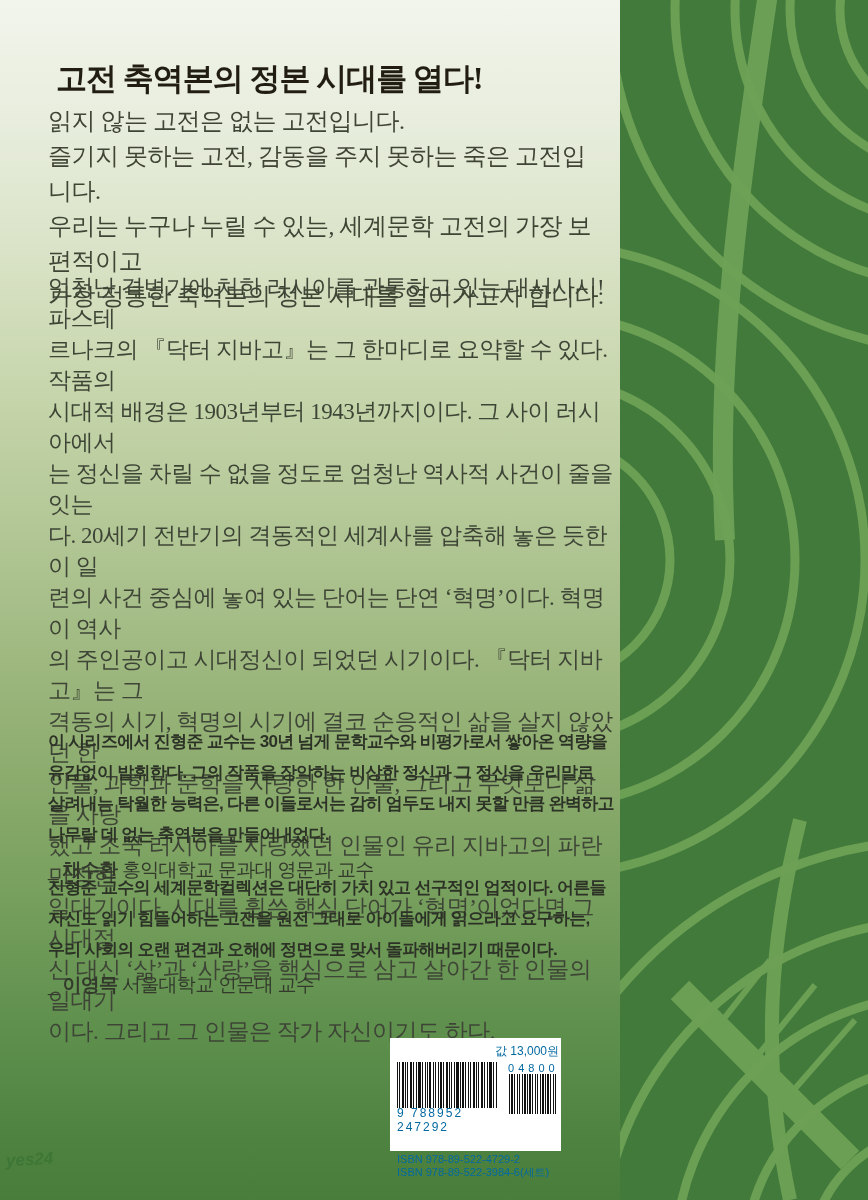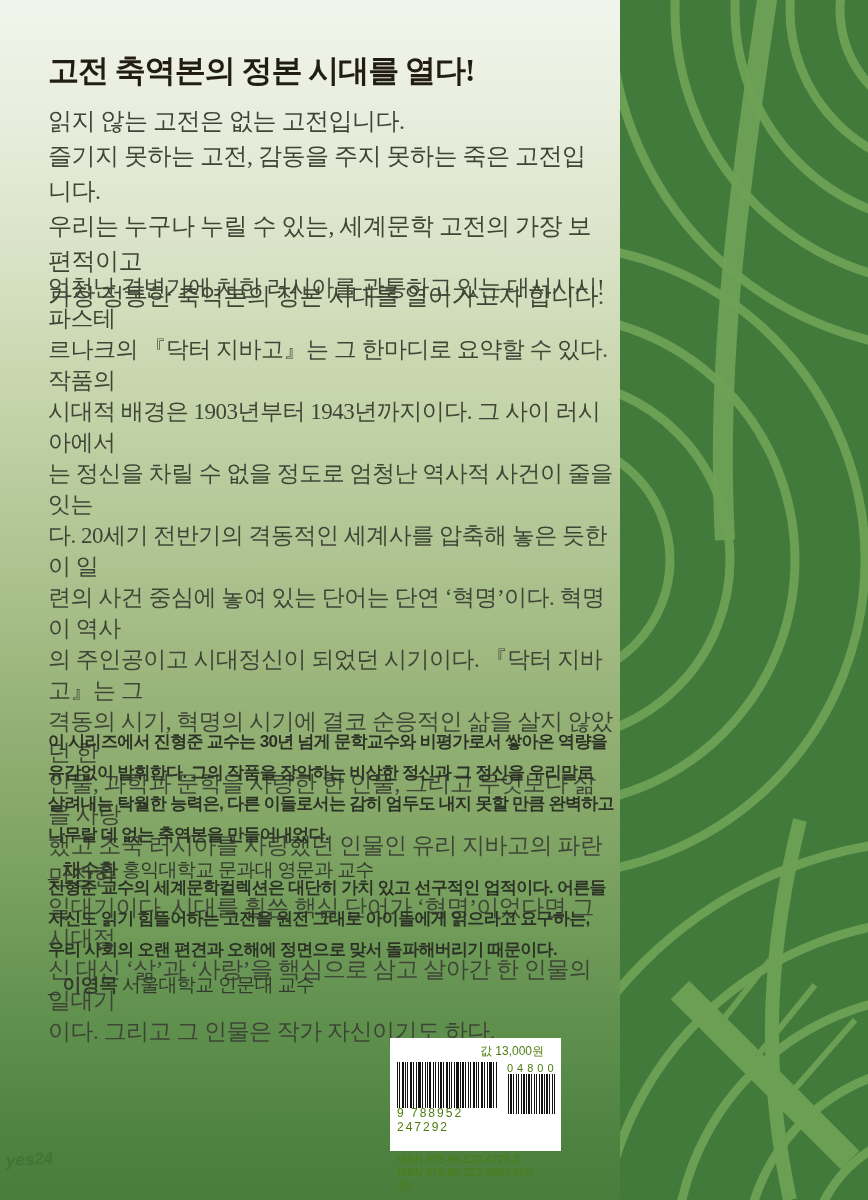--- a/index.html
+++ b/index.html
@@ -8,37 +8,37 @@
     background:linear-gradient(180deg,
       #f2f5ec 0%, #e9eedf 9%, #dbe4c9 20%, #c6d5ab 33%,
       #adc390 47%, #93b074 61%, #78a05e 74%, #5e8f4d 86%,
       #4e8241 95%, #487d3c 100%);
     font-family:"Liberation Serif","DejaVu Serif",serif;
   }
   
   .side-strip{position:absolute;right:0;top:0;width:248px;height:1200px;background:#427a3b;}
   .side-strip svg{display:block;width:248px;height:1200px;}
   
-  .headline{position:absolute;left:48px;top:50px;width:560px;margin:0;
+  .headline{position:absolute;left:48px;top:50px;width:560px;margin:8px;
     font-size:31px;font-weight:bold;color:#221d12;letter-spacing:-1px;}
   .intro{position:absolute;left:48px;top:104px;width:560px;
     font-size:24px;line-height:35px;color:#3f4434;letter-spacing:-0.5px;}
   .body-text{position:absolute;left:48px;top:272px;width:565px;
     font-size:23px;line-height:31px;color:#3e4536;letter-spacing:-0.5px;}
   .quote{position:absolute;left:48px;width:570px;
     font-family:"Liberation Sans","DejaVu Sans",sans-serif;
     font-weight:bold;font-size:17px;line-height:31px;color:#2c3226;letter-spacing:-0.7px;}
   .quote1{top:726px;}
   .quote2{top:872px;}
   .attribution{margin-top:4px;font-weight:normal;font-size:19px;color:#333a2c;}
   .attribution .name{font-weight:bold;}
   
   .barcode-box{position:absolute;left:390px;top:1038px;width:171px;height:113px;
-    background:#ffffff;box-sizing:border-box;padding:5px 17px 4px 7px;
-    font-family:"Liberation Sans","DejaVu Sans",sans-serif;color:#4d7c0f;}
+    background:#ffffff;box-sizing:border-box;padding:5px 2px 4px 7px;
+    font-family:"Liberation Sans","DejaVu Sans",sans-serif;color:#0369a1;}
   .price{text-align:right;font-size:12px;letter-spacing:0;}
   .codes-row{display:flex;align-items:flex-start;margin-top:2px;}
   .ean{width:102px;}
   .ean-bars{display:block;width:100px;height:46px;}
   .ean-number{font-size:12px;letter-spacing:2px;margin-top:-2px;}
   .addon{width:52px;margin-left:10px;text-align:center;}
   .addon-number{font-size:11px;letter-spacing:4px;}
   .addon-bars{display:block;width:48px;height:40px;margin:0 auto;}
   .isbn{font-size:11px;line-height:13px;letter-spacing:0;}
   .isbn-block{margin-top:19px;}

